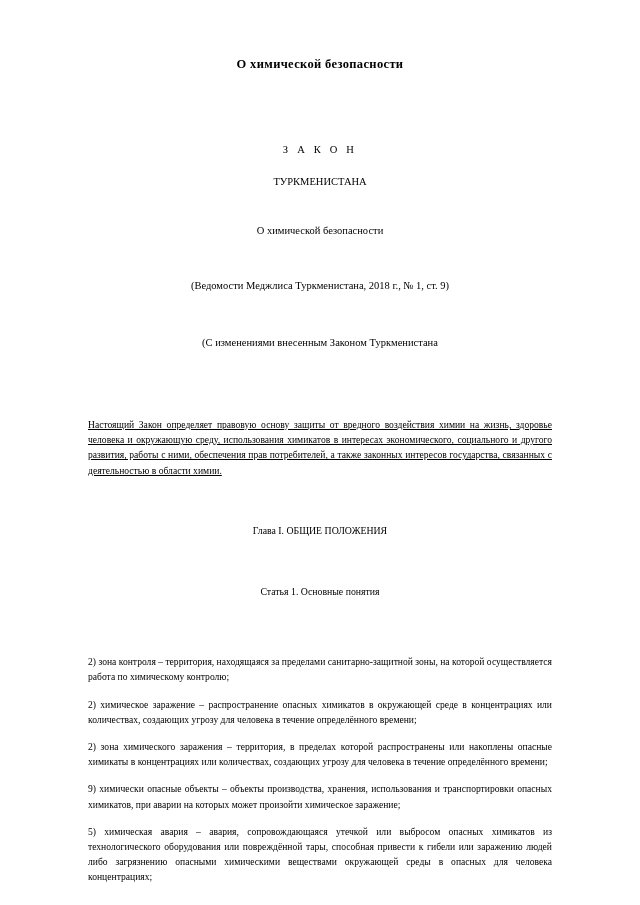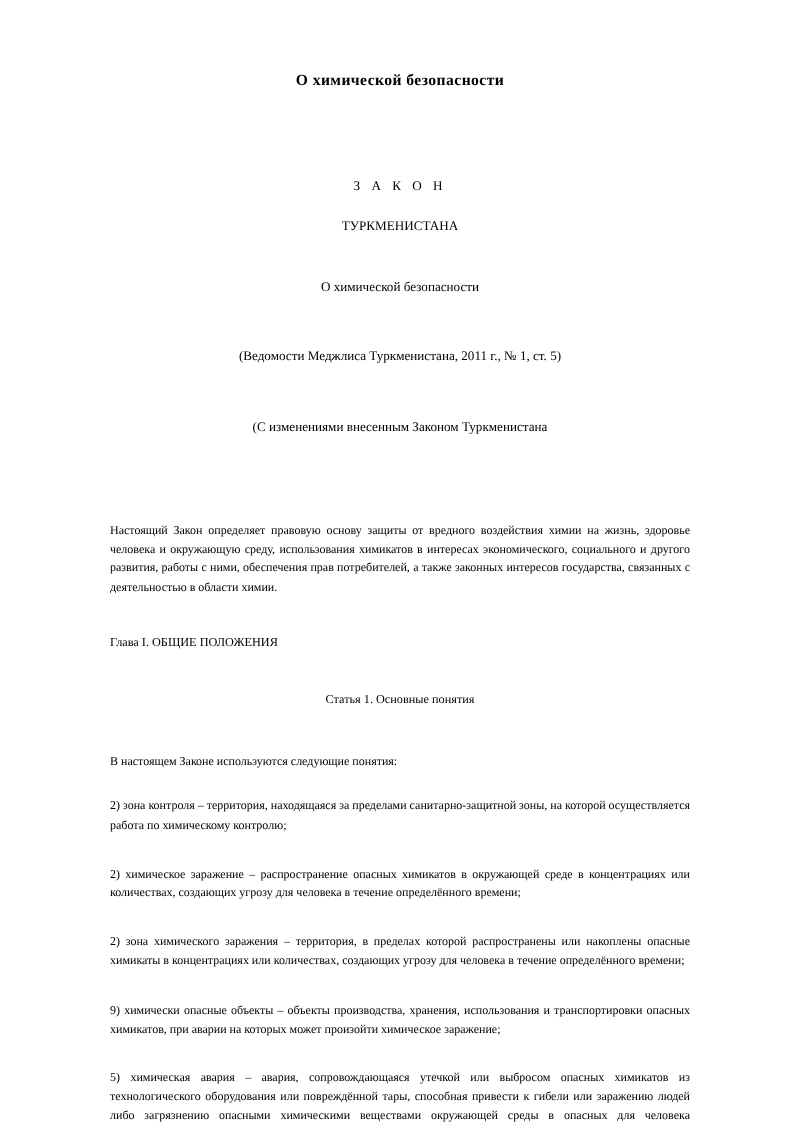--- a/index.html
+++ b/index.html
@@ -62,36 +62,38 @@
   .spacer-intro-list   { height: 20px; }
 
   
   .body-par {
     font-size: 9.6px;
     line-height: 15.2px;
     text-align: justify;
     text-justify: inter-word;
     margin: 0;
     hyphens: none;
+    text-decoration: underline;
   }
   .list-par {
     font-size: 9.6px;
     line-height: 15.2px;
     text-align: justify;
     text-justify: inter-word;
     margin: 0;
   }
   .list-par + .list-par {
-    margin-top: 24px;
+    margin-top: 12px;
   }
 
   .chapter-head {
+    text-align: center;
     font-size: 9.8px;
     line-height: 1.25;
-    margin: 0;
+    margin: 16px;
   }
   .article-head {
     text-align: center;
     font-size: 9.8px;
     line-height: 1.25;
     margin: 0;
   }
   .intro-line {
     text-align: left;
     font-size: 9.6px;
@@ -114,21 +116,21 @@
     <div class="spacer-zakon-turk"></div>
 
     <p class="center-line">ТУРКМЕНИСТАНА</p>
 
     <div class="spacer-turk-sub"></div>
 
     <p class="center-line">О химической безопасности</p>
 
     <div class="spacer-sub-ved"></div>
 
-    <p class="center-line">(Ведомости Меджлиса Туркменистана, 2011 г., № 1, ст. 5)</p>
+    <p class="center-line">(Ведомости Меджлиса Туркменистана, 2018 г., № 1, ст. 9)</p>
 
     <div class="spacer-ved-izm"></div>
 
     <p class="center-line">(С изменениями внесенным Законом Туркменистана</p>
 
     <div class="spacer-izm-ot"></div>
 
 
     <div class="spacer-ot-preamble"></div>
 
@@ -137,21 +139,20 @@
     <div class="spacer-pre-chapter"></div>
 
     <p class="chapter-head">Глава I. ОБЩИЕ ПОЛОЖЕНИЯ</p>
 
     <div class="spacer-chapter-art"></div>
 
     <p class="article-head">Статья 1. Основные понятия</p>
 
     <div class="spacer-art-intro"></div>
 
-    <p class="intro-line">В настоящем Законе используются следующие понятия:</p>
 
     <div class="spacer-intro-list"></div>
 
     <div class="definitions-list">
       <p class="list-par">2) зона контроля – территория, находящаяся за пределами санитарно-защитной зоны, на которой осуществляется работа по химическому контролю;</p>
       <p class="list-par">2) химическое заражение – распространение опасных химикатов в окружающей среде в концентрациях или количествах, создающих угрозу для человека в течение определённого времени;</p>
       <p class="list-par">2) зона химического заражения – территория, в пределах которой распространены или накоплены опасные химикаты в концентрациях или количествах, создающих угрозу для человека в течение определённого времени;</p>
       <p class="list-par">9) химически опасные объекты – объекты производства, хранения, использования и транспортировки опасных химикатов, при аварии на которых может произойти химическое заражение;</p>
       <p class="list-par">5) химическая авария – авария, сопровождающаяся утечкой или выбросом опасных химикатов из технологического оборудования или повреждённой тары, способная привести к гибели или заражению людей либо загрязнению опасными химическими веществами окружающей среды в опасных для человека концентрациях;</p>
     </div>

